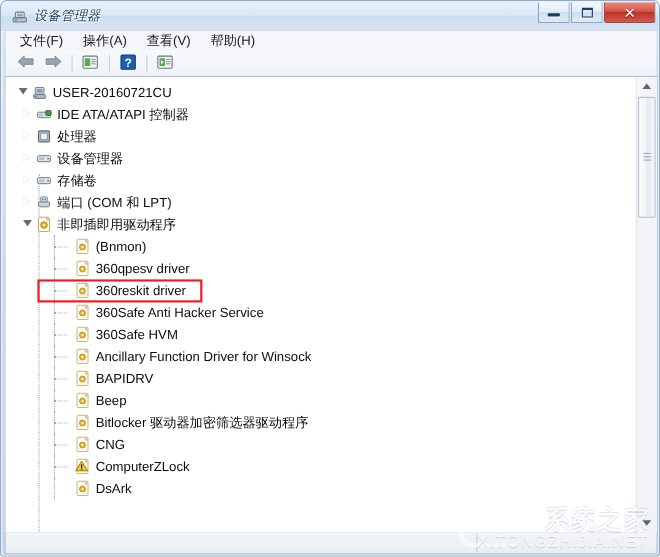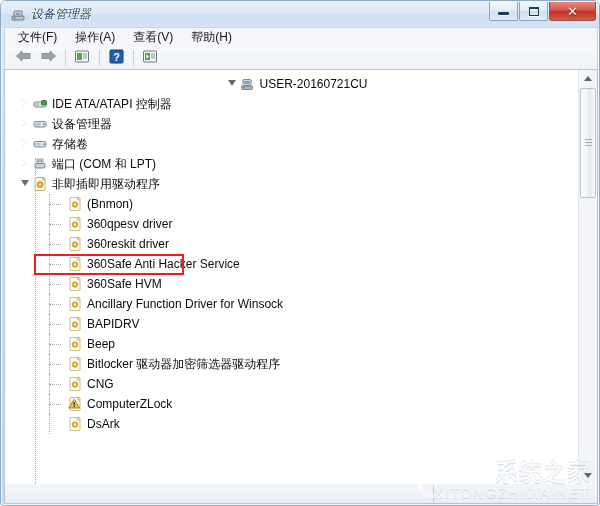--- a/index.html
+++ b/index.html
@@ -447,21 +447,21 @@
         </svg>
       </span>
     </div>
   </div>
 
   <div class="content">
     <div class="treearea">
 
       <div class="dots-v" style="left:30px; top:88px; height:396px;"></div>
 
-      <div class="row lvl0" style="margin-top:4px;justify-content:center;">
+      <div class="row lvl0" style="margin-top:4px;">
         <span class="exp">
           <span class="tri tri-open"></span>
         </span>
         <span class="icon16">
           <svg width="16" height="16" viewBox="0 0 16 16">
             <rect x="2.5" y="10" width="11" height="3.5" rx="1" fill="#aab6c0" stroke="#6f7d89" stroke-width="0.9"></rect>
             <rect x="4" y="3.5" width="8" height="6" rx="1" fill="#d9e2e9" stroke="#6f7d89" stroke-width="0.9"></rect>
             <rect x="5.2" y="4.8" width="5.6" height="3.4" fill="#8aa0b2"></rect>
             <circle cx="4.6" cy="11.7" r="0.7" fill="#5c6a76"></circle>
           </svg>
@@ -476,20 +476,32 @@
         <span class="icon16">
           <svg width="16" height="16" viewBox="0 0 16 16">
             <rect x="2" y="6" width="12" height="5" rx="1.2" fill="#dfe6ec" stroke="#6f7d89" stroke-width="0.9"></rect>
             <rect x="3.2" y="7.2" width="4" height="2.6" fill="#b6c1cb"></rect>
             <rect x="9.5" y="4.5" width="5" height="4.5" rx="0.8" fill="#3f9c42" stroke="#2c6f2e" stroke-width="0.8"></rect>
           </svg>
         </span>
         <span class="label">IDE ATA/ATAPI 控制器</span>
       </div>
 
+      <div class="row lvl1">
+        <span class="exp">
+            <span class="tri tri-closed"></span>
+          </span>
+        <span class="icon16">
+          <svg width="16" height="16" viewBox="0 0 16 16">
+            <rect x="3" y="3" width="10" height="10" rx="1" fill="#aeb8c2" stroke="#5f6d79" stroke-width="1"></rect>
+            <rect x="5" y="5" width="6" height="6" fill="#e7edf2" stroke="#7d8a95" stroke-width="0.7"></rect>
+          </svg>
+        </span>
+        <span class="label">处理器</span>
+      </div>
 
       <div class="row lvl1">
         <span class="exp">
             <span class="tri tri-closed"></span>
           </span>
         <span class="icon16">
           <svg width="16" height="16" viewBox="0 0 16 16">
             <rect x="2" y="5.5" width="12" height="5.5" rx="1.6" fill="#dfe6ec" stroke="#6f7d89" stroke-width="0.9"></rect>
             <rect x="3.4" y="7" width="5" height="2.6" fill="#b6c1cb"></rect>
             <circle cx="11.8" cy="8.3" r="1" fill="#76848f"></circle>

